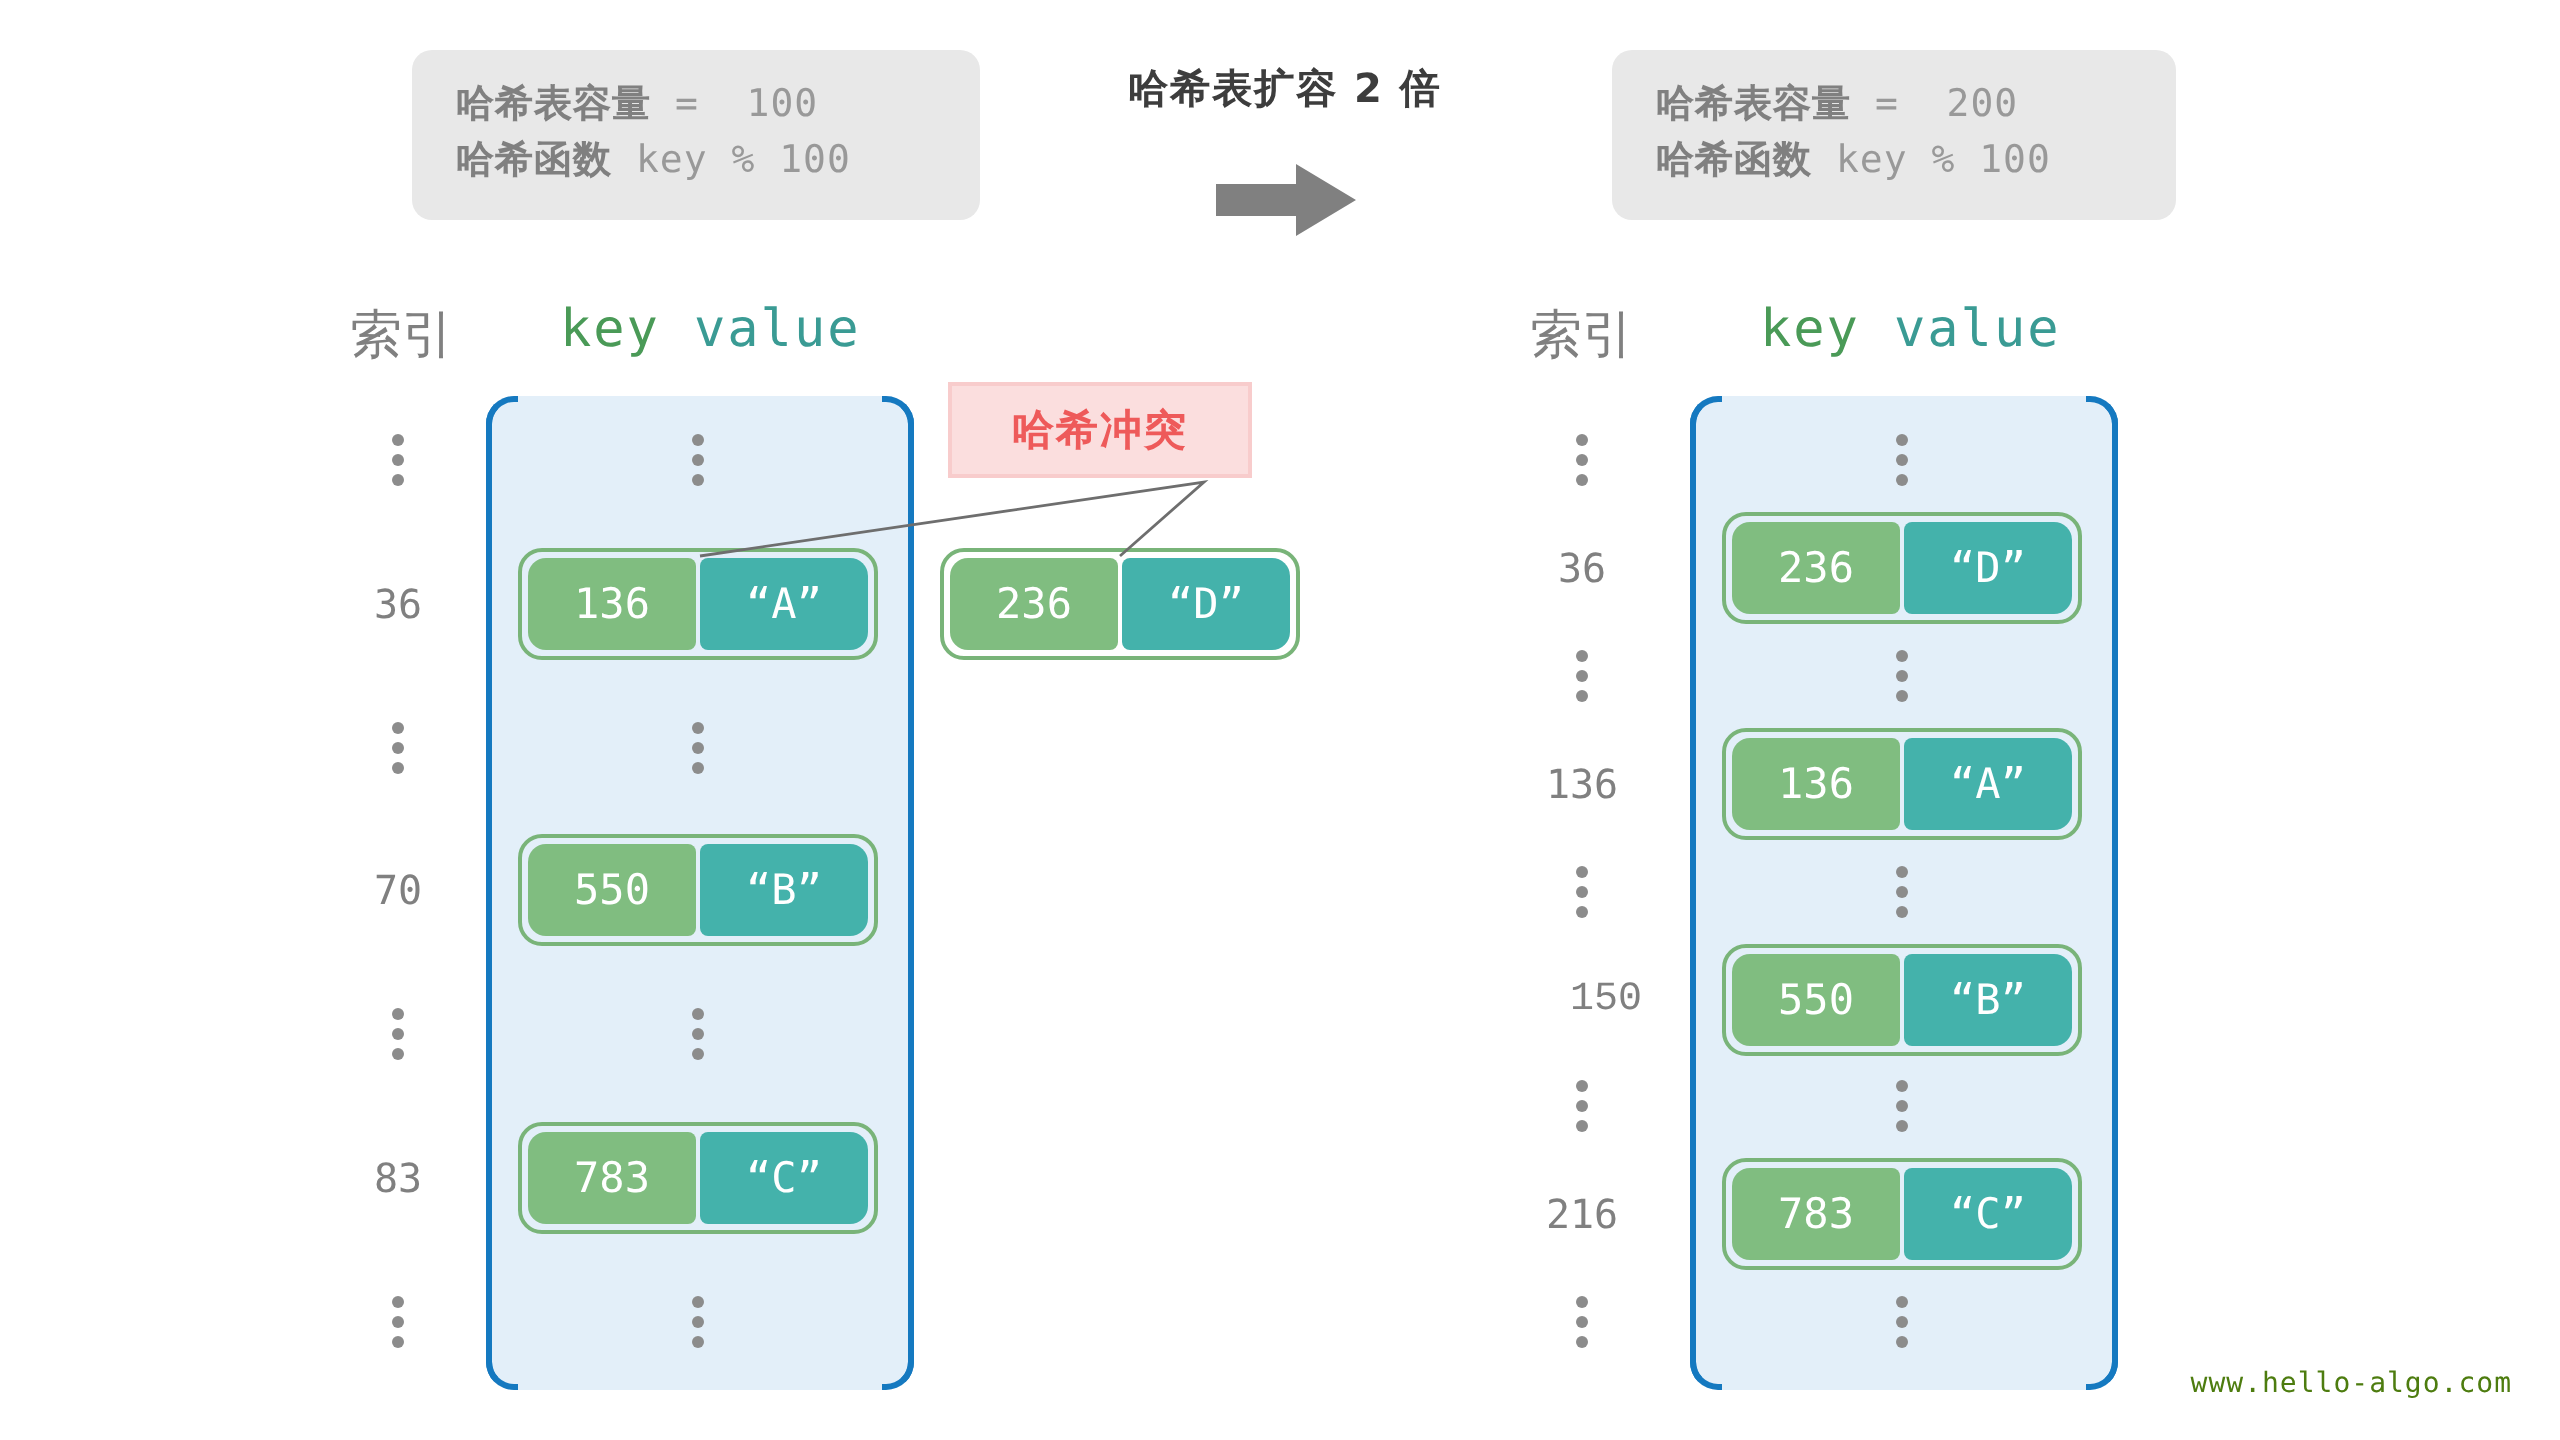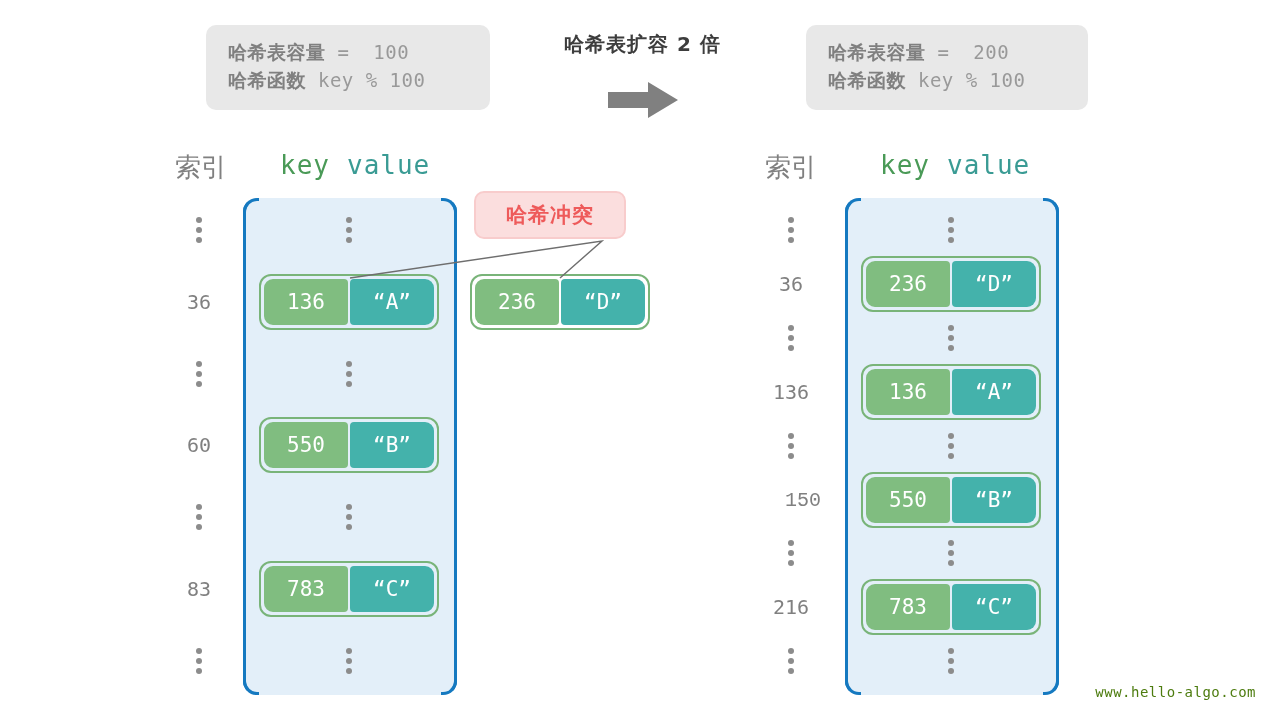--- a/index.html
+++ b/index.html
@@ -186,21 +186,21 @@
 
   
   #collision-badge {
     position: absolute;
     left: 474px;
     top: 191px;
     width: 152px;
     height: 48px;
     background: #fbdede;
     border: 2px solid #f8cccc;
-    border-radius: 10px;
+    border-radius: 0;
     display: flex;
     align-items: center;
     justify-content: center;
     font-weight: bold;
     font-size: 21px;
     color: #ee5a5a;
     letter-spacing: 1px;
     box-sizing: border-box;
     white-space: pre;
   }
@@ -286,21 +286,21 @@
     <div class="vdots" style="left: 199px; top: 373.6px;">
       <i></i>
       <i></i>
       <i></i>
     </div>
     <div class="vdots" style="left: 349px; top: 373.6px;">
       <i></i>
       <i></i>
       <i></i>
     </div>
-    <div class="idx-label" style="left: 199px; top: 445.4px;">60</div>
+    <div class="idx-label" style="left: 199px; top: 445.4px;">70</div>
     <div class="pair" style="left: 349px; top: 445.4px;">
       <div class="cell cell-key" style="width: 84px; height: 46px;">550</div>
       <div class="cell cell-val" style="width: 84px; height: 46px;">“B”</div>
     </div>
     <div class="vdots" style="left: 199px; top: 517.2px;">
       <i></i>
       <i></i>
       <i></i>
     </div>
     <div class="vdots" style="left: 349px; top: 517.2px;">

